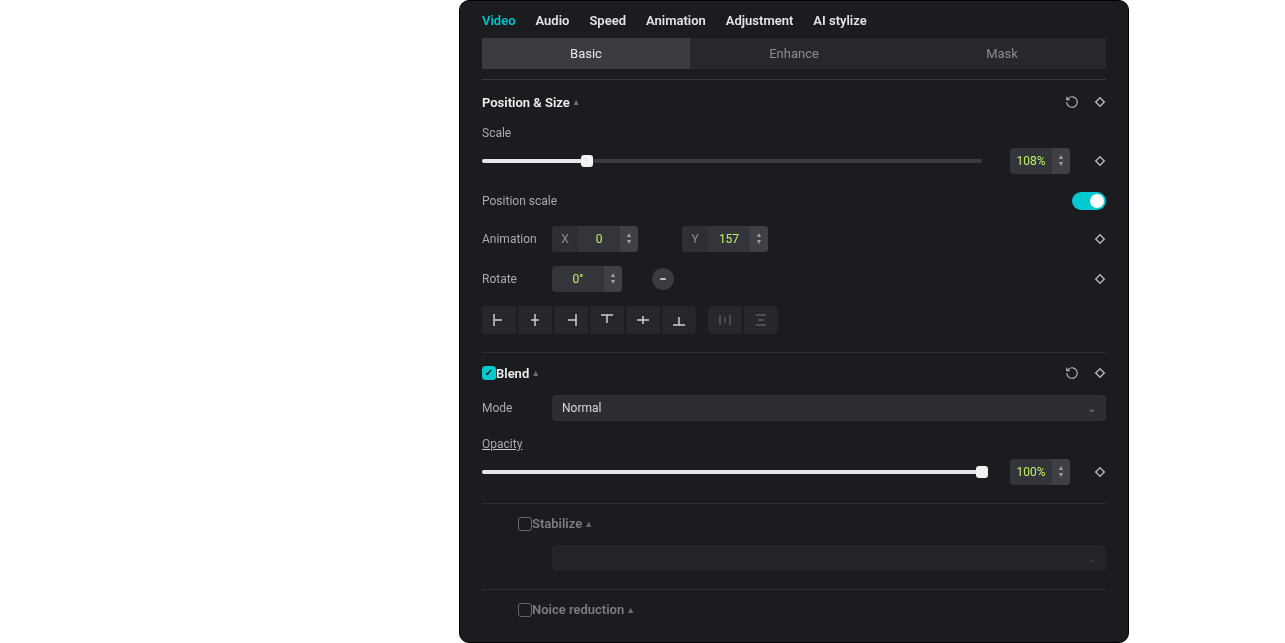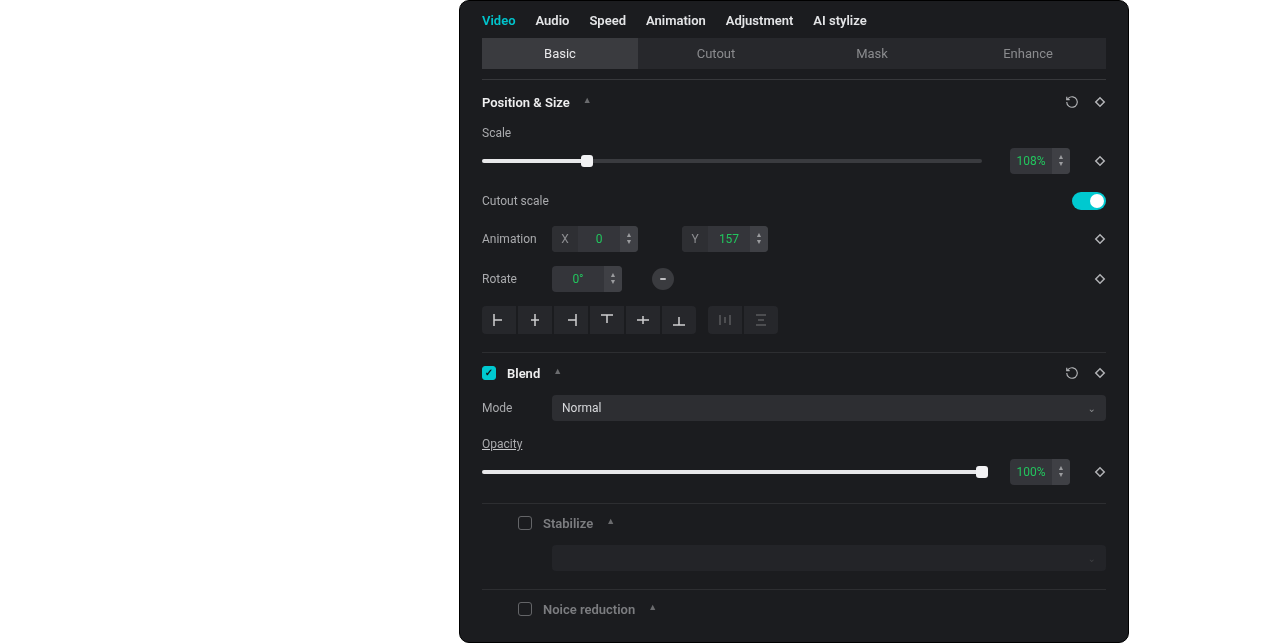--- a/index.html
+++ b/index.html
@@ -30,21 +30,21 @@
     background:#27282c; color:#8a8b8e; font-size:13px;
     cursor:pointer;
   }
   .sub-tab.active { background:#3a3b3f; color:#e8e8ea; }
   .sub-divider { height:1px; background:#37383b; margin:10px 22px 0; }
 
   .panel { padding: 14px 22px 0; }
 
   
   .section-head { display:flex; align-items:center; justify-content:space-between; }
-  .section-title { display:flex; gap:11px; color:#efeff0; font-weight:600; font-size:13px;}
+  .section-title { display:flex; align-items:center; gap:0; color:#efeff0; font-weight:600; font-size:13px;}
   .section-title.muted { color:#7c7d80; font-weight:600;padding-left:36px; }
   .section-title .chev { font-size:9px; color:#6a6b6e; margin-left:2px;}
   .section-icons { display:flex; gap:14px; align-items:center; }
   .icon-btn { width:16px; height:16px; display:flex; align-items:center; justify-content:center; color:#b0b1b4; cursor:pointer; }
   .icon-btn svg { width:14px; height:14px; }
 
   .checkbox {
     width:14px; height:14px; border:1.5px solid #646568; border-radius:3px;
     display:inline-flex; align-items:center; justify-content:center; cursor:pointer;
     flex-shrink:0;
@@ -64,21 +64,21 @@
   }
   .slider-fill { position:absolute; left:0; top:0; bottom:0; background:#e8e8ea; border-radius:2px; }
   .slider-thumb {
     position:absolute; top:50%; width:12px; height:12px; border-radius:3px;
     background:#f2f2f4; transform:translate(-50%,-50%);
   }
 
   .numbox {
     display:flex; align-items:center; background:#34353a; border-radius:4px; height:26px;
   }
-  .numbox .val { min-width:42px; text-align:center; color:#22c55e; font-size:12px; padding:0 4px;}
+  .numbox .val { min-width:42px; text-align:center; color:#bef264; font-size:12px; padding:0 4px;}
   .numbox .step { width:18px; height:100%; background:#3f4045; display:flex; flex-direction:column; align-items:center; justify-content:center; border-radius:0 4px 4px 0; color:#9b9c9f; font-size:7px; line-height:7px; cursor:pointer;}
   .numbox.prefixed .prefix { width:26px; height:100%; background:#2e2f33; display:flex; align-items:center; justify-content:center; color:#8c8d90; font-size:12px; border-radius:4px 0 0 4px;}
 
   .toggle {
     width:34px; height:18px; background:#00c9d0; border-radius:10px; position:relative; cursor:pointer;
   }
   .toggle::after{
     content:""; position:absolute; right:2px; top:2px; width:14px; height:14px; background:#fff; border-radius:50%;
   }
 
@@ -124,23 +124,22 @@
     <div class="top-tab active">Video</div>
     <div class="top-tab">Audio</div>
     <div class="top-tab">Speed</div>
     <div class="top-tab">Animation</div>
     <div class="top-tab">Adjustment</div>
     <div class="top-tab">AI stylize</div>
   </div>
 
   <div class="sub-tabs">
     <div class="sub-tab active">Basic</div>
-    <div class="sub-tab">Cutout</div>
+    <div class="sub-tab">Enhance</div>
     <div class="sub-tab">Mask</div>
-    <div class="sub-tab">Enhance</div>
   </div>
   <div class="sub-divider"></div>
 
   <div class="panel">
     <div class="section-head">
       <div class="section-title">
         <span>Position &amp; Size</span>
         <span class="chev">▲</span>
       </div>
       <div class="section-icons">
@@ -172,21 +171,21 @@
         <span class="step">▲<br>▼</span>
       </div>
       <span class="diamond keyframe">
         <svg viewBox="0 0 12 12">
             <rect x="3" y="3" width="6" height="6" transform="rotate(45 6 6)" fill="none" stroke="#b0b1b4" stroke-width="1.5"></rect>
           </svg>
       </span>
     </div>
 
     <div class="row" style="margin-top:18px; justify-content:space-between;">
-      <span class="field-label">Cutout scale</span>
+      <span class="field-label">Position scale</span>
       <div class="toggle"></div>
     </div>
 
     <div class="row" style="margin-top:16px;">
       <span class="field-label" style="width:60px;">Animation</span>
       <div class="numbox prefixed">
         <span class="prefix">X</span>
         <span class="val">0</span>
         <span class="step">▲<br>▼</span>
       </div>

